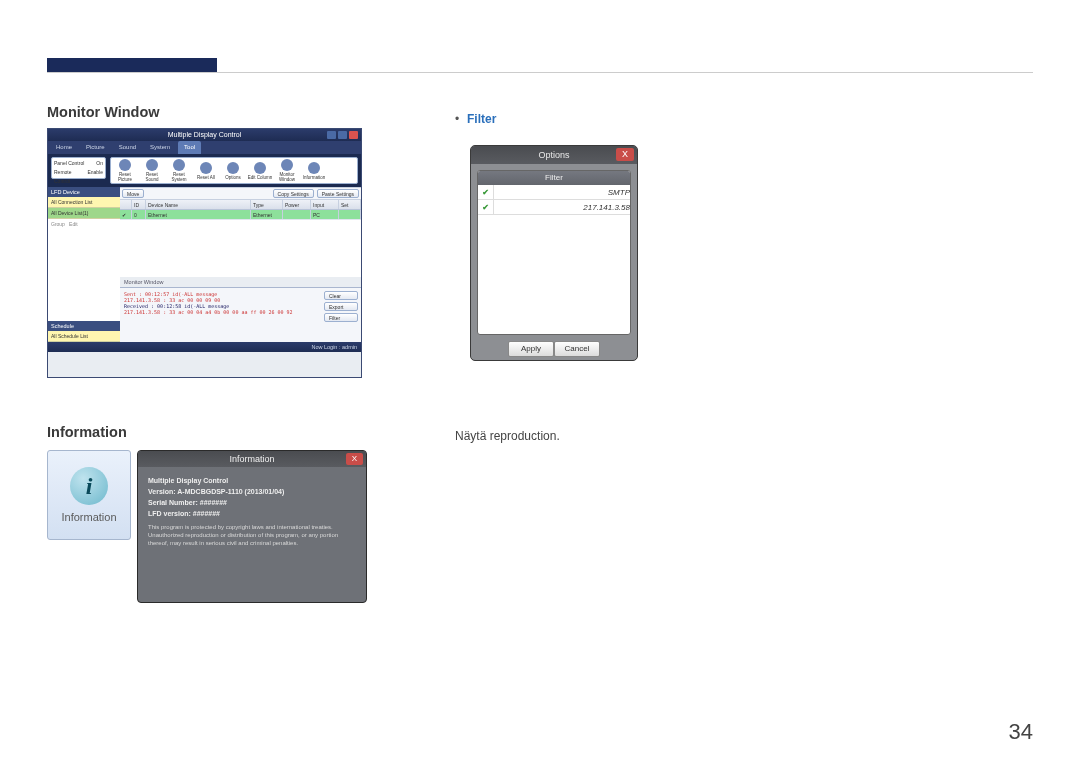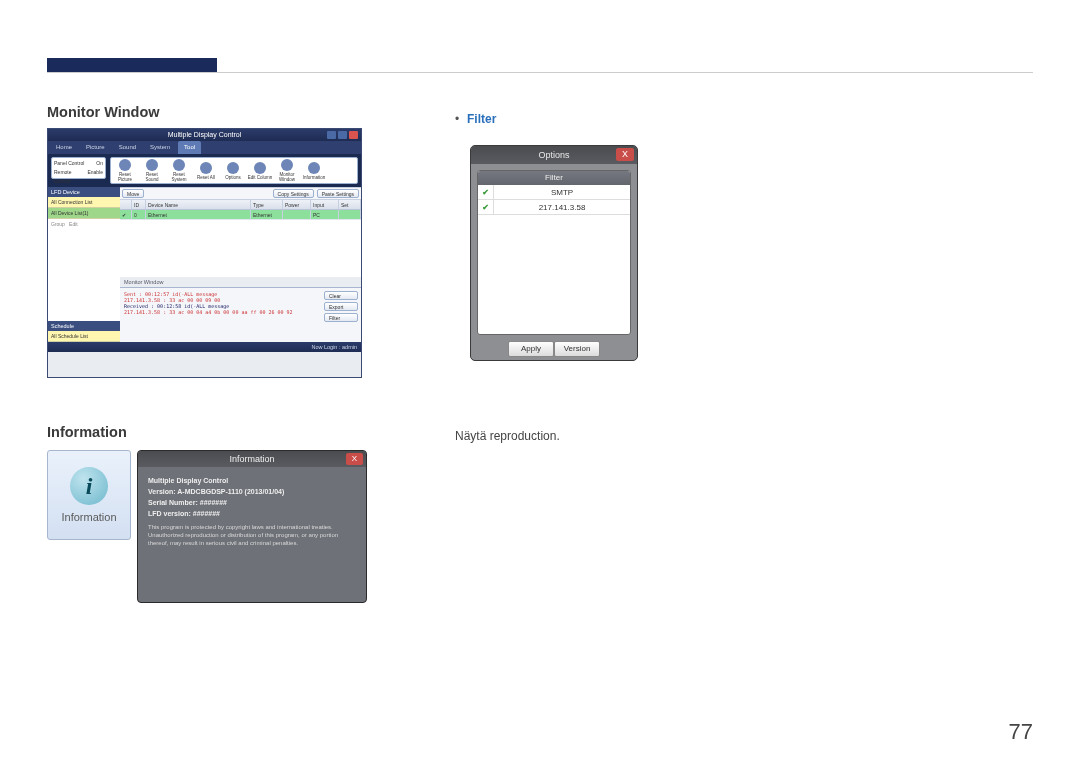--- a/index.html
+++ b/index.html
@@ -292,21 +292,21 @@
     display: flex;
     height: 15px;
     border-bottom: 1px solid #ddd;
     align-items: center;
     font-size: 8px;
   }
   .filter-row .chk {
     width: 16px; text-align: center; color: #3a9a3a; font-weight: bold;
     border-right: 1px solid #ddd; height: 100%; line-height: 15px;
   }
-  .filter-row .val { flex: 1; text-align: center; }
+  .filter-row .val { flex: 1; text-align: right; font-style: italic; }
   .filter-btns {
     display: flex;
     justify-content: center;
     gap: 0;
     padding: 0 0 4px 0;
   }
   .dlg-btn {
     background: linear-gradient(#fefefe,#dcdcdc);
     border: 1px solid #888;
     border-radius: 2px;
@@ -545,21 +545,21 @@
         <div class="chk">✔</div>
         <div class="val">SMTP</div>
       </div>
       <div class="filter-row">
         <div class="chk">✔</div>
         <div class="val">217.141.3.58</div>
       </div>
     </div>
     <div class="filter-btns">
       <div class="dlg-btn">Apply</div>
-      <div class="dlg-btn">Version</div>
+      <div class="dlg-btn">Cancel</div>
     </div>
   </div>
 </div>
 
 <div class="left-col" style="top:424px;">
   <div class="section-title">Information</div>
 </div>
 <div class="right-col" style="top:427px;">
   <div class="body-text">Näytä reproduction.</div>
 </div>
@@ -581,13 +581,13 @@
         <div class="b">Multiple Display Control</div>
         <div class="b"><span>Version:</span> <span>A-MDCBGDSP-1110 (2013/01/04)</span></div>
         <div class="b"><span>Serial Number:</span> <span>#######</span></div>
         <div class="b"><span>LFD version:</span> <span>#######</span></div>
         <div class="legal">This program is protected by copyright laws and international treaties. Unauthorized reproduction or distribution of this program, or any portion thereof, may result in serious civil and criminal penalties.</div>
       </div>
     </div>
   </div>
 </div>
 
-<div class="page-number">77</div>
+<div class="page-number">34</div>
 
 </body></html>

